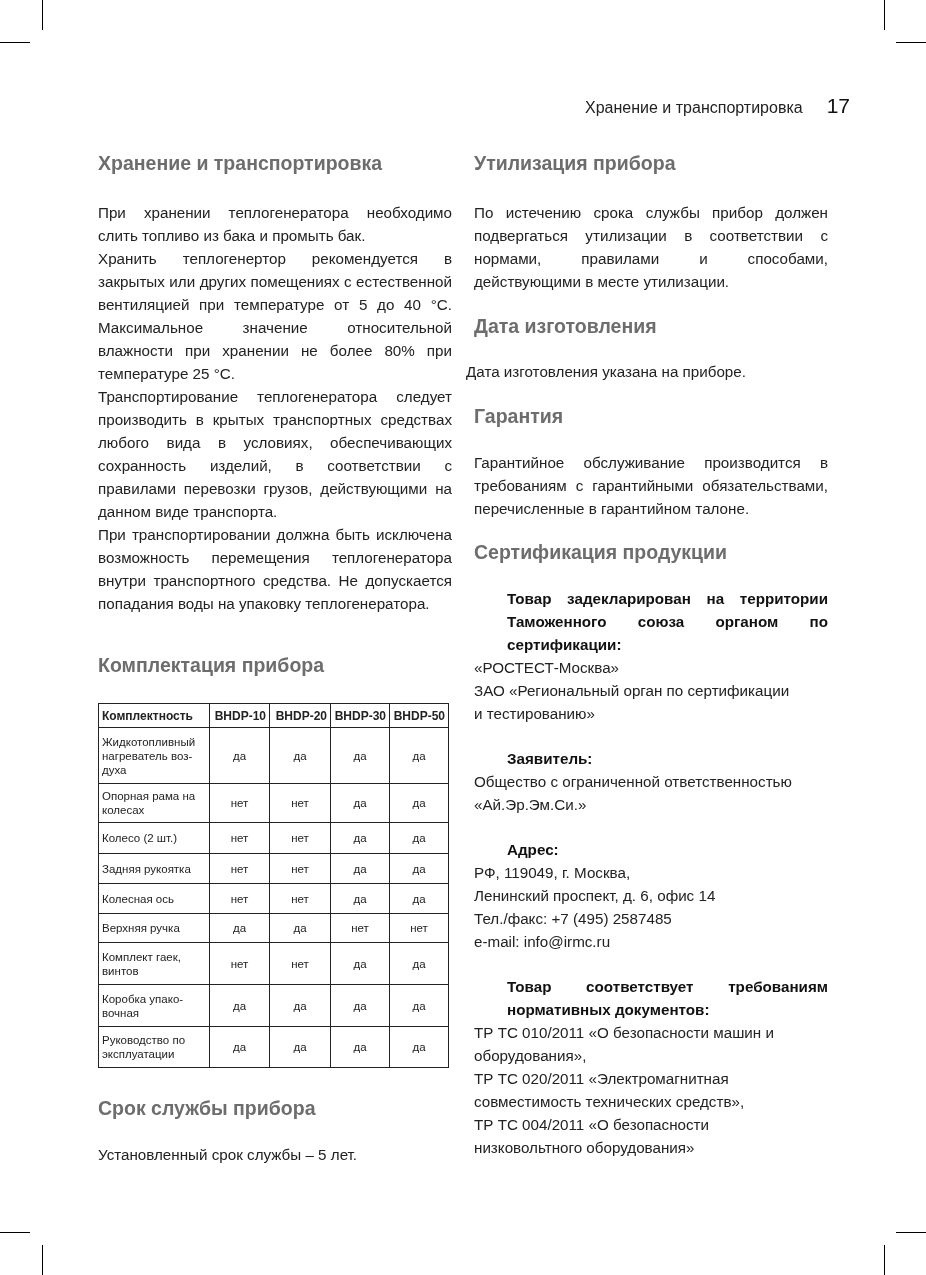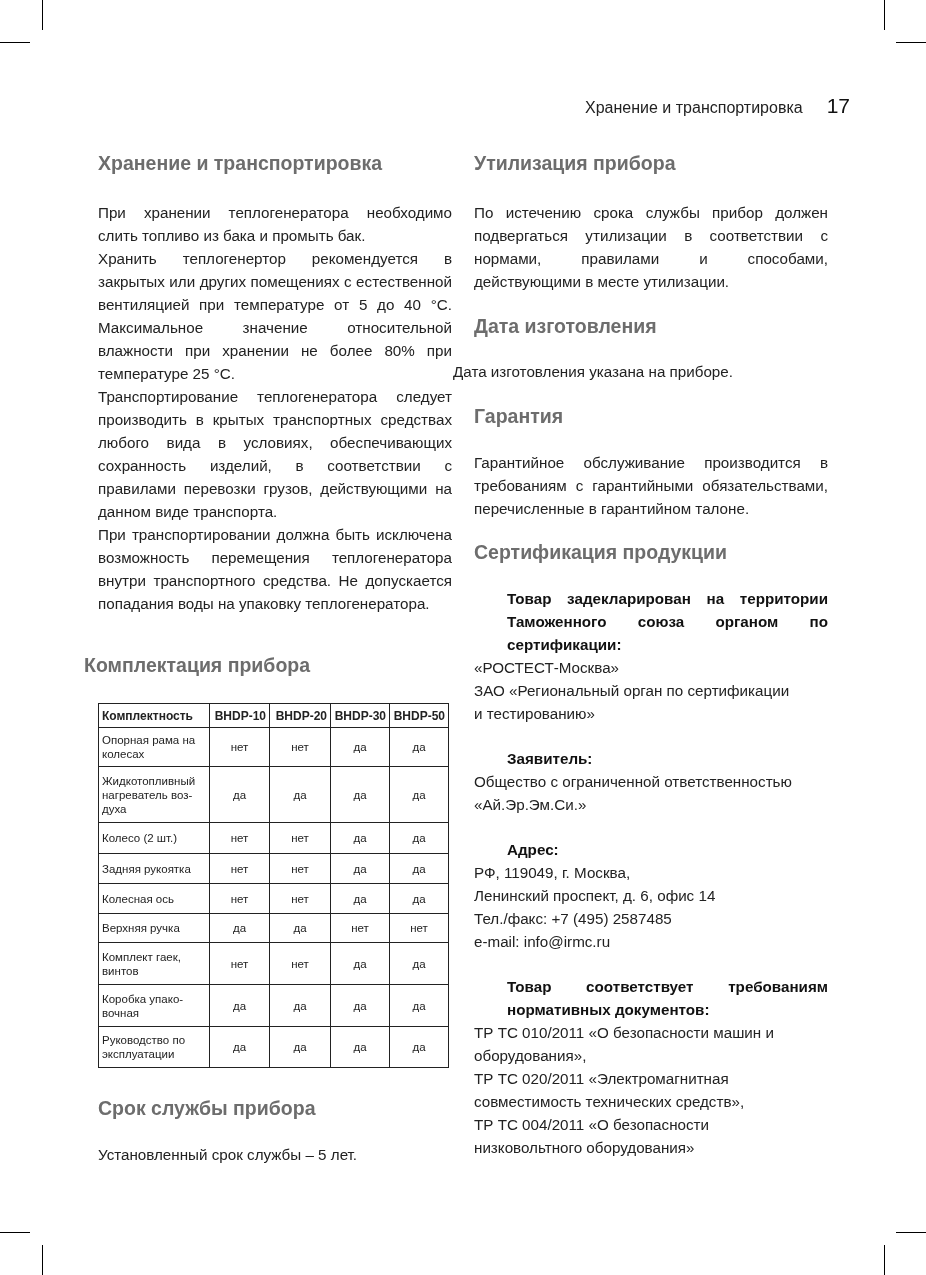--- a/index.html
+++ b/index.html
@@ -39,44 +39,44 @@
 </div>
 
 <h2 style="left:98px;top:152px">Хранение и транспортировка</h2>
 <div class="p" style="left:98px;top:201px;width:354px">
   <p class="para">При хранении теплогенератора необходимо слить топливо из бака и промыть бак.</p>
   <p class="para">Хранить теплогенертор рекомендуется в закрытых или других помещениях с естественной вентиляцией при температуре от 5 до 40 °С. Максимальное значение относительной влажности при хранении не более 80% при температуре 25 °С.</p>
   <p class="para">Транспортирование теплогенератора следует производить в крытых транспортных средствах любого вида в условиях, обеспечивающих сохранность изделий, в соответствии с правилами перевозки грузов, действующими на данном виде транспорта.</p>
   <p class="para">При транспортировании должна быть исключена возможность перемещения теплогенератора внутри транспортного средства. Не допускается попадания воды на упаковку теплогенератора.</p>
 </div>
 
-<h2 style="left:84px;top:654px">Комплектация прибора</h2>
+<h2 style="left:98px;top:654px">Комплектация прибора</h2>
 
 <table>
   <thead>
     <tr>
       <th class="first" style="width:104px">Комплектность</th>
       <th style="width:53px">BHDP-10</th>
       <th style="width:54px">BHDP-20</th>
       <th style="width:52px">BHDP-30</th>
       <th style="width:52px">BHDP-50</th>
     </tr>
   </thead>
   <tbody id="kit-body">
+      <tr style="height: 56px;">
+        <td class="l">Жидкотопливный нагреватель воз-духа</td>
+        <td class="c">да</td>
+        <td class="c">да</td>
+        <td class="c">да</td>
+        <td class="c">да</td>
+      </tr>
       <tr style="height: 39px;">
         <td class="l">Опорная рама на колесах</td>
         <td class="c">нет</td>
         <td class="c">нет</td>
-        <td class="c">да</td>
-        <td class="c">да</td>
-      </tr>
-      <tr style="height: 56px;">
-        <td class="l">Жидкотопливный нагреватель воз-духа</td>
-        <td class="c">да</td>
-        <td class="c">да</td>
         <td class="c">да</td>
         <td class="c">да</td>
       </tr>
       <tr style="height: 31px;">
         <td class="l">Колесо (2 шт.)</td>
         <td class="c">нет</td>
         <td class="c">нет</td>
         <td class="c">да</td>
         <td class="c">да</td>
       </tr>
@@ -125,21 +125,21 @@
     </tbody>
 </table>
 
 <h2 style="left:98px;top:1097px">Срок службы прибора</h2>
 <div class="p" style="left:98px;top:1143px;width:354px">Установленный срок службы – 5 лет.</div>
 
 <h2 style="left:474px;top:152px">Утилизация прибора</h2>
 <div class="p" style="left:474px;top:201px;width:354px">По истечению срока службы прибор должен подвергаться утилизации в соответствии с нормами, правилами и способами, действующими в месте утилизации.</div>
 
 <h2 style="left:474px;top:315px">Дата изготовления</h2>
-<div class="p" style="left:453px;top:360px;width:354px">Дата изготовления указана на приборе.</div>
+<div class="p" style="left:466px;top:360px;width:354px">Дата изготовления указана на приборе.</div>
 
 <h2 style="left:474px;top:405px">Гарантия</h2>
 <div class="p" style="left:474px;top:451px;width:354px">Гарантийное обслуживание производится в требованиям с гарантийными обязательствами, перечисленные в гарантийном талоне.</div>
 
 <h2 style="left:474px;top:541px">Сертификация продукции</h2>
 
 <div class="p lines" style="left:474px;top:587px;width:354px">
   <div class="b" style="white-space:normal;text-align:justify">Товар задекларирован на территории Таможенного союза органом по сертификации:</div>
   <div>«РОСТЕСТ-Москва»</div>
   <div>ЗАО «Региональный орган по сертификации</div>

